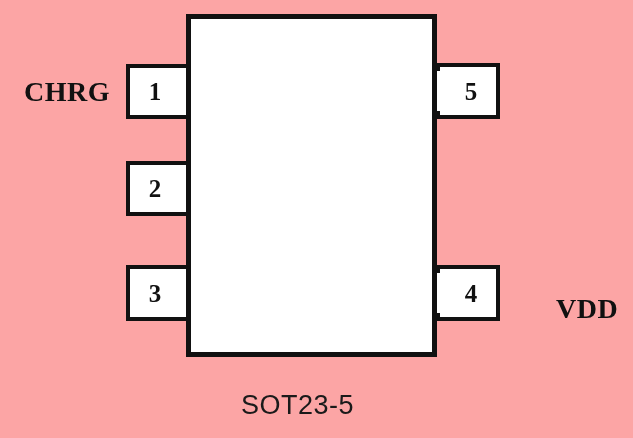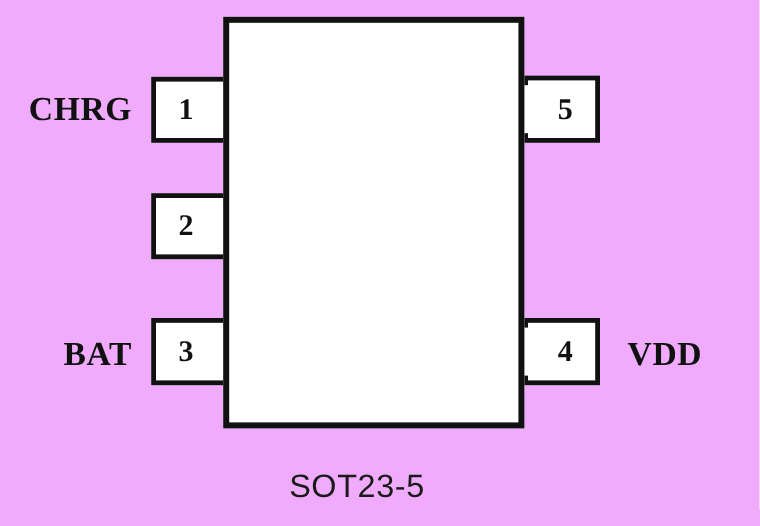--- a/index.html
+++ b/index.html
@@ -4,21 +4,21 @@
 <style>
   html, body {
     margin: 0;
     padding: 0;
     background: #ffffff;
   }
   #canvas {
     position: relative;
     width: 633px;
     height: 438px;
-    background: #f0abfc;
+    background: #fca5a5;
     overflow: hidden;
     font-family: "Liberation Serif", "DejaVu Serif", serif;
   }
 
   
   .body-rect {
     position: absolute;
     left: 186px;
     top: 14px;
     width: 251px;
@@ -93,21 +93,21 @@
     font-family: "Liberation Serif", "DejaVu Serif", serif;
     z-index: 5;
   }
   .pin-label.left-side  { right: 523px; text-align: right; }
   .pin-label.right-side { left: 523px;  text-align: left; }
 
   .lab-chrg { top: 78px; }
   .lab-gnd  { top: 179px; }
   .lab-bat  { top: 282px; }
   .lab-prog { top: 78px; }
-  .lab-vdd  { top: 282px; }
+  .lab-vdd  { top: 295px; margin-left: 33px; }
 
   
   .caption {
     position: absolute;
     left: 0;
     right: 0;
     top: 390px;
     text-align: center;
     font-family: "Liberation Sans", "DejaVu Sans", sans-serif;
     font-size: 27px;
@@ -132,21 +132,20 @@
 
   <div class="pin-label left-side lab-chrg">CHRG</div>
   <div class="pin-box left pin-1">
     <span class="pin-num">1</span>
   </div>
 
   <div class="pin-box left pin-2">
     <span class="pin-num">2</span>
   </div>
 
-  <div class="pin-label left-side lab-bat">BAT</div>
   <div class="pin-box left pin-3">
     <span class="pin-num">3</span>
   </div>
 
   <div class="pin-box right pin-5">
     <span class="pin-num">5</span>
   </div>
 
   <div class="pin-box right pin-4">
     <span class="pin-num">4</span>

